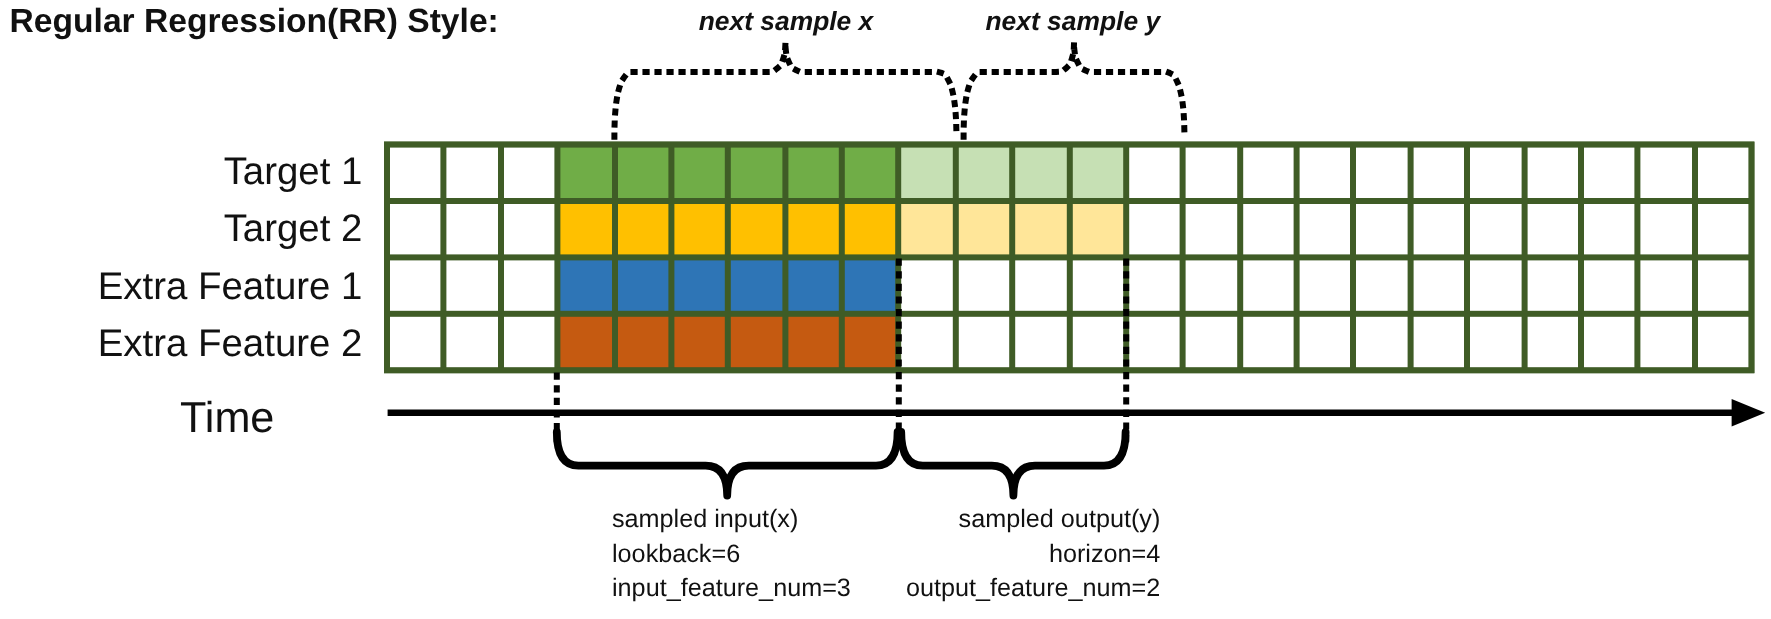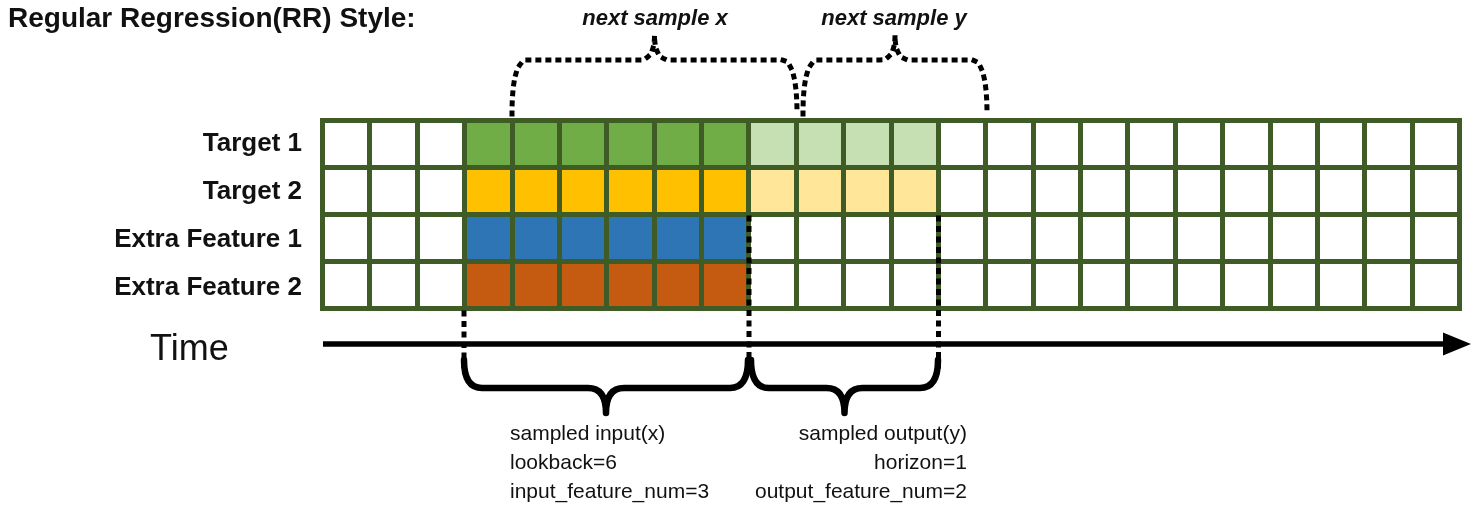--- a/index.html
+++ b/index.html
@@ -16,21 +16,21 @@
     font-size:22px;font-style:italic;font-weight:bold;white-space:nowrap;
   }
   #lbl-next-x{left:655px;}
   #lbl-next-y{left:894px;}
   #row-labels{
     position:absolute;left:0;top:118px;width:310px;height:193px;
     display:grid;grid-template-rows:repeat(4,1fr);
   }
   .row-label{
     display:flex;align-items:center;justify-content:flex-end;
-    font-size:26px;font-weight:bold;padding-right:8px;white-space:nowrap;
+    font-size:32px;font-weight:normal;padding-right:8px;white-space:nowrap;
   }
   #grid{
     position:absolute;left:320px;top:118px;width:1142px;height:193px;
     box-sizing:border-box;background:#3F5C26;border:5px solid #3F5C26;
     display:grid;grid-template-rows:repeat(4,1fr);gap:5px;z-index:1;
   }
   .cell{width:100%;height:100%;}
   .time-label{
     position:absolute;left:150px;top:327px;width:155px;text-align:left;
     font-size:36px;font-weight:normal;
@@ -160,21 +160,21 @@
 
   <div class="time-label">Time</div>
 
   <div class="anno" id="anno-input">
       <div>sampled input(x)</div>
       <div>lookback=6</div>
       <div>input_feature_num=3</div>
     </div>
   <div class="anno" id="anno-output">
       <div>sampled output(y)</div>
-      <div>horizon=1</div>
+      <div>horizon=4</div>
       <div>output_feature_num=2</div>
     </div>
 
   <svg class="overlay" viewBox="0 0 1476 516">
 
     <path d="M512,114 Q512,60 528,60 L638.5,60 Q654.5,60 654.5,35 Q654.5,60 670.5,60 L781,60 Q797,60 797,114" fill="none" stroke="#000" stroke-width="5" stroke-linecap="square" stroke-dasharray="1 9"></path>
 
     <path d="M803,114 Q803,60 819,60 L879,60 Q895,60 895,35 Q895,60 911,60 L971,60 Q987,60 987,114" fill="none" stroke="#000" stroke-width="5" stroke-linecap="square" stroke-dasharray="1 9"></path>
 
     <path d="M464,313 L464,366" fill="none" stroke="#000" stroke-width="5" stroke-linecap="square" stroke-dasharray="1 9.5"></path>

